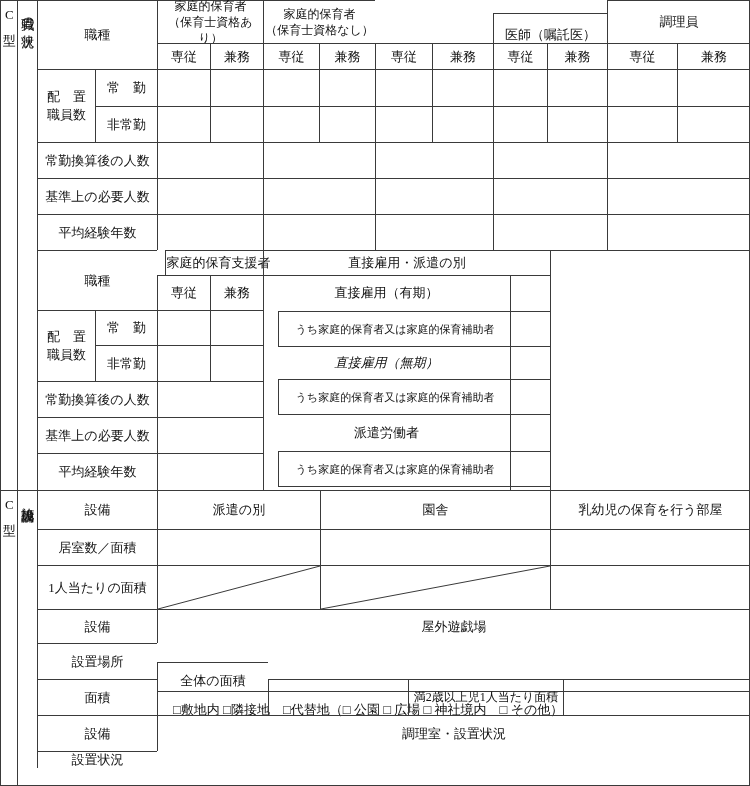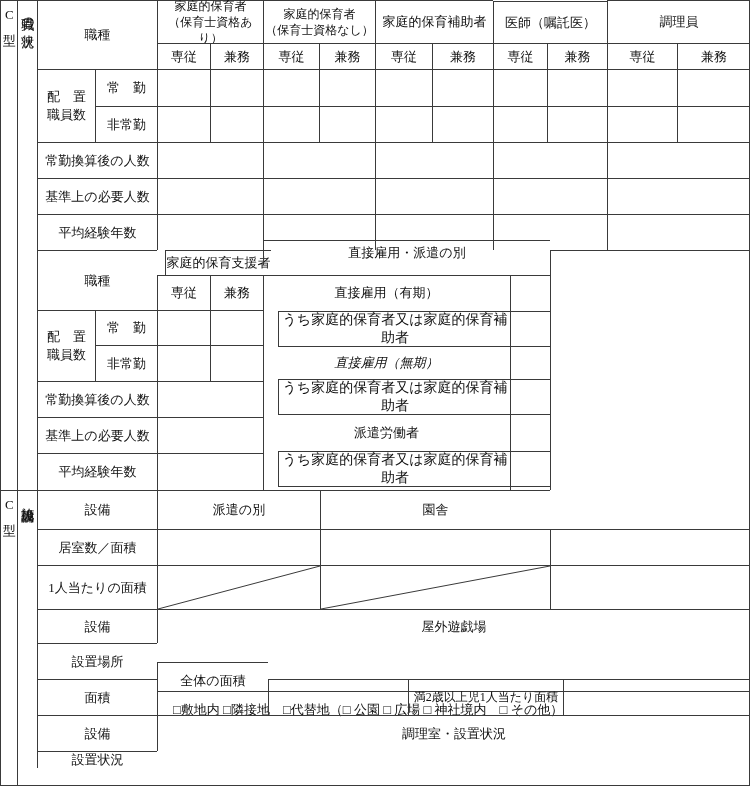--- a/index.html
+++ b/index.html
@@ -6,21 +6,21 @@
   body{font-family:"Liberation Serif","DejaVu Serif",serif;font-size:13px;color:#111;}
   #form{position:relative;width:750px;height:786px;background:#fff;overflow:hidden;}
   .c{position:absolute;box-sizing:border-box;border-top:1px solid #3a3a3a;border-left:1px solid #3a3a3a;
      display:flex;align-items:center;justify-content:center;text-align:center;line-height:1.35;}
   .box{position:absolute;box-sizing:border-box;border:1px solid #3a3a3a;display:flex;align-items:center;}
   .lab{position:absolute;display:flex;align-items:center;justify-content:center;text-align:center;}
   .line{position:absolute;background:#3a3a3a;}
   .vtext{writing-mode:vertical-rl;text-orientation:upright;justify-content:flex-start;padding-top:6px;letter-spacing:1px;}
   .pl{white-space:pre-line;}
   .fs12{font-size:12px;}
-  .fs123{font-size:14px;}
+  .fs123{font-size:11px;}
   .left{justify-content:flex-start;text-align:left;margin-top:48px;}
   .diag{display:block;width:100%;height:100%;}
 </style>
 </head>
 <body>
 
 <div id="form">
 
   <div class="line" style="left:749px;top:0;width:1px;height:786px;"></div>
   <div class="line" style="left:0;top:785px;width:750px;height:1px;"></div>
@@ -29,22 +29,21 @@
   <div class="c vtext" style="left:17px;top:0;width:20px;height:490px;">職員の状況</div>
   <div class="c vtext" style="left:0;top:490px;width:17px;height:296px;">C型</div>
   <div class="c vtext" style="left:17px;top:490px;width:20px;height:296px;">施設設備</div>
 
   <div class="c" style="left:37px;top:0;width:120px;height:69px;">職種</div>
 
   <div class="c pl fs12" style="left:157px;top:0;width:106px;height:43px;">家庭的保育者
 （保育士資格あり）</div>
   <div class="c pl fs12" style="left:263px;top:0;width:112px;height:43px;">家庭的保育者
 （保育士資格なし）</div>
-  <div class="c" style="left:375px;top:0;width:118px;height:43px;">家庭的保育補助者</div>
-  <div class="c" style="left:493px;top:1px;width:114px;height:43px;">医師（嘱託医）</div>
+  <div class="c" style="left:493px;top:13px;width:114px;height:43px;">医師（嘱託医）</div>
   <div class="c" style="left:607px;top:0;width:143px;height:43px;">調理員</div>
 
   <div class="c" style="left:157px;top:43px;width:53px;height:26px;">専従</div>
   <div class="c" style="left:210px;top:43px;width:53px;height:26px;">兼務</div>
   <div class="c" style="left:263px;top:43px;width:56px;height:26px;">専従</div>
   <div class="c" style="left:319px;top:43px;width:56px;height:26px;">兼務</div>
   <div class="c" style="left:375px;top:43px;width:57px;height:26px;">専従</div>
   <div class="c" style="left:432px;top:43px;width:61px;height:26px;">兼務</div>
   <div class="c" style="left:493px;top:43px;width:54px;height:26px;">専従</div>
   <div class="c" style="left:547px;top:43px;width:60px;height:26px;">兼務</div>
@@ -97,21 +96,21 @@
   <div class="c" style="left:263px;top:214px;width:112px;height:36px;"></div>
   <div class="c" style="left:375px;top:214px;width:118px;height:36px;"></div>
   <div class="c" style="left:493px;top:214px;width:114px;height:36px;"></div>
   <div class="c" style="left:607px;top:214px;width:143px;height:36px;"></div>
 
   <div class="c" style="left:37px;top:250px;width:120px;height:60px;">職種</div>
   <div class="c" style="left:157px;top:250px;width:106px;height:25px;margin-left:8px;">家庭的保育支援者</div>
   <div class="c" style="left:157px;top:275px;width:53px;height:35px;">専従</div>
   <div class="c" style="left:210px;top:275px;width:53px;height:35px;">兼務</div>
 
-  <div class="c" style="left:263px;top:240px;width:287px;height:25px;">直接雇用・派遣の別</div>
+  <div class="c" style="left:263px;top:250px;width:287px;height:25px;">直接雇用・派遣の別</div>
 
   <div class="c" style="left:263px;top:275px;width:287px;height:215px;"></div>
 
   <div class="c" style="left:550px;top:250px;width:200px;height:240px;"></div>
 
   <div class="line" style="left:510px;top:275px;width:1px;height:215px;"></div>
 
   <div class="c pl" style="left:37px;top:310px;width:58px;height:71px;">配　置
 職員数</div>
   <div class="c" style="left:95px;top:310px;width:62px;height:35px;">常　勤</div>
@@ -137,20 +136,21 @@
     <span class="fs123" style="display:inline-block;width:232px;text-align:center;">うち家庭的保育者又は家庭的保育補助者</span>
   </div>
   <div class="lab" style="left:263px;top:415px;width:247px;height:36px;">派遣労働者</div>
   <div class="box" style="left:278px;top:451px;width:273px;height:36px;">
     <span class="fs123" style="display:inline-block;width:232px;text-align:center;">うち家庭的保育者又は家庭的保育補助者</span>
   </div>
 
   <div class="c" style="left:37px;top:490px;width:120px;height:39px;">設備</div>
   <div class="c" style="left:157px;top:490px;width:163px;height:39px;">派遣の別</div>
   <div class="c" style="left:320px;top:490px;width:230px;height:39px;">園舎</div>
+  <div class="c" style="left:550px;top:490px;width:200px;height:39px;">乳幼児の保育を行う部屋</div>
 
   <div class="c" style="left:37px;top:529px;width:120px;height:36px;">居室数／面積</div>
   <div class="c" style="left:157px;top:529px;width:163px;height:36px;"></div>
   <div class="c" style="left:320px;top:529px;width:230px;height:36px;"></div>
   <div class="c" style="left:550px;top:529px;width:200px;height:36px;"></div>
 
   <div class="c" style="left:37px;top:565px;width:120px;height:44px;">1人当たりの面積</div>
   <div class="c" style="left:157px;top:565px;width:163px;height:44px;">
     <svg class="diag" viewBox="0 0 100 100" preserveAspectRatio="none">
         <line x1="0" y1="100" x2="100" y2="0" stroke="#3a3a3a" stroke-width="1" vector-effect="non-scaling-stroke"></line>

